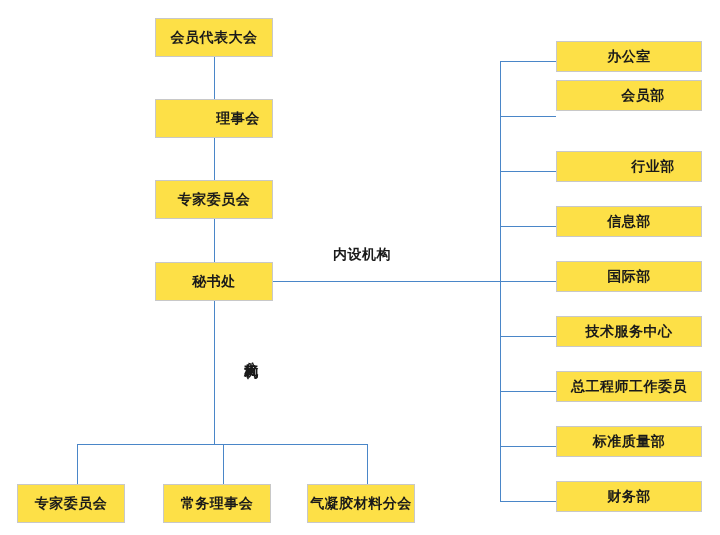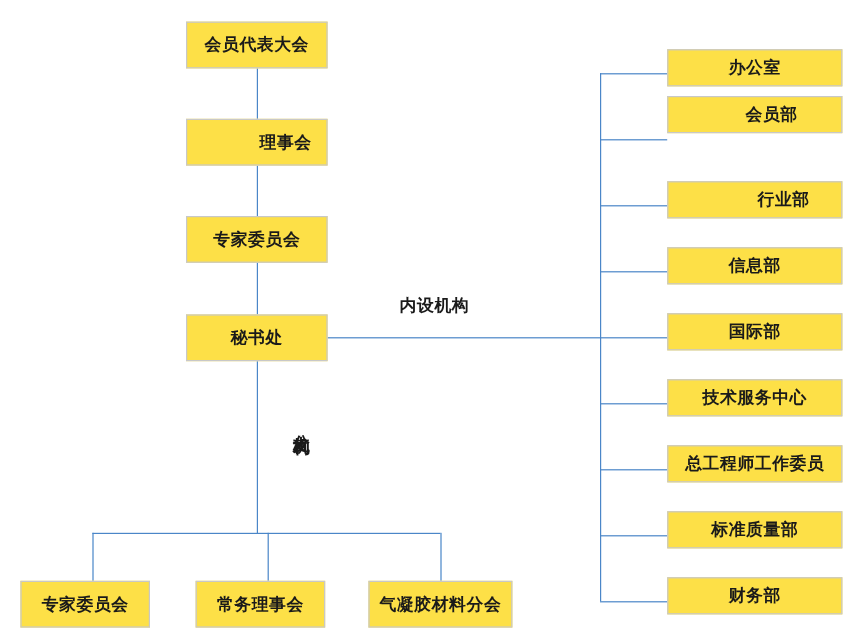--- a/index.html
+++ b/index.html
@@ -106,15 +106,15 @@
   <div class="node right" style="top:151px;padding-left:48px;">行业部</div>
   <div class="node right" style="top:206px;">信息部</div>
   <div class="node right" style="top:261px;">国际部</div>
   <div class="node right" style="top:316px;">技术服务中心</div>
   <div class="node right" style="top:371px;">总工程师工作委员</div>
   <div class="node right" style="top:426px;">标准质量部</div>
   <div class="node right" style="top:481px;">财务部</div>
 
   <div class="node bottom" style="left:17px;  top:484px;">专家委员会</div>
   <div class="node bottom" style="left:163px; top:484px;">常务理事会</div>
-  <div class="node bottom" style="left:307px; top:484px; width:120px;">气凝胶材料分会</div>
+  <div class="node bottom" style="left:307px; top:484px; width:108px;">气凝胶材料分会</div>
 
 </div>
 
 </body></html>

